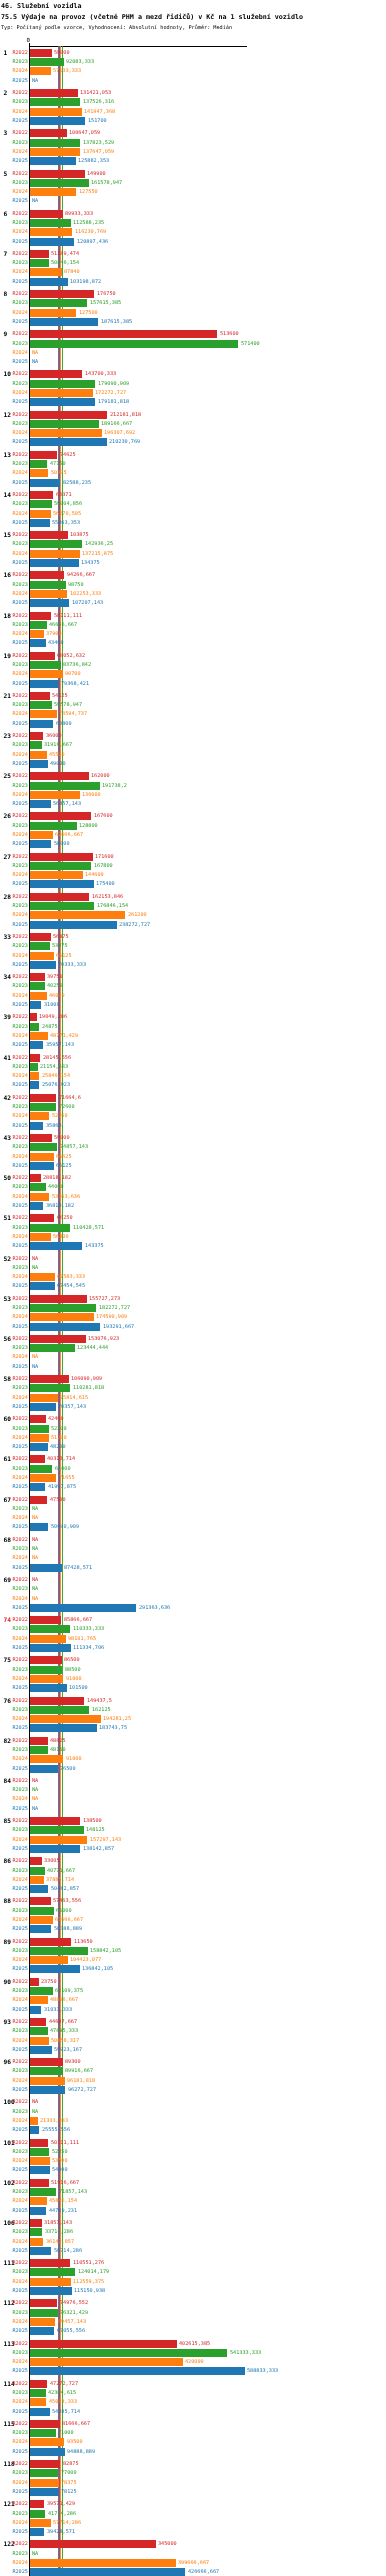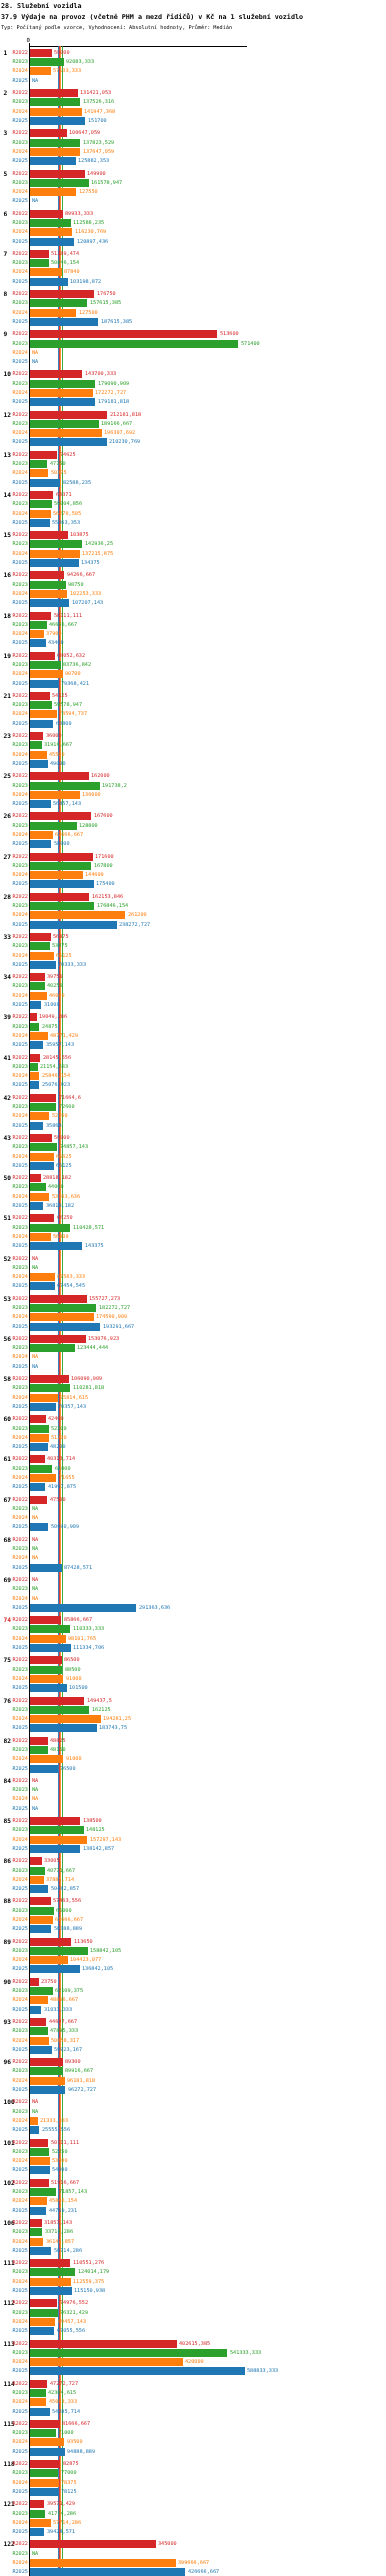--- a/index.html
+++ b/index.html
@@ -15,22 +15,22 @@
   .median-line{position:absolute;top:46px;width:0.5px;height:3498px;opacity:0.9;}
   .group-label{position:absolute;left:3.6px;font-size:6.2px;font-weight:bold;color:#000;line-height:7.7px;white-space:pre;}
   .row-label{position:absolute;left:0px;width:28px;text-align:right;font-size:5.2px;line-height:7.7px;white-space:pre;}
   .bar{position:absolute;}
   .bar-value{position:absolute;font-size:5.2px;line-height:7.7px;white-space:pre;}
 </style>
 </head>
 <body>
 
 <div id="screen">
-  <div class="hline1">28. Služební vozidla</div>
-  <div class="hline2">37.9 Výdaje na provoz (včetně PHM a mezd řidičů) v Kč na 1 služební vozidlo</div>
+  <div class="hline1">46. Služební vozidla</div>
+  <div class="hline2">75.5 Výdaje na provoz (včetně PHM a mezd řidičů) v Kč na 1 služební vozidlo</div>
   <div class="hline3">Typ: Počítaný podle vzorce, Vyhodnocení: Absolutní hodnoty, Průměr: Medián</div>
 
   <div class="zero-label">0</div>
   <div class="tick"></div>
   <div class="axis-top"></div>
   <div class="axis-left"></div>
 
   <div id="chart-body">
       <div class="median-line" style="left: 59px; background: rgb(214, 39, 40);"></div>
       <div class="median-line" style="left: 62px; background: rgb(44, 160, 44);"></div>

